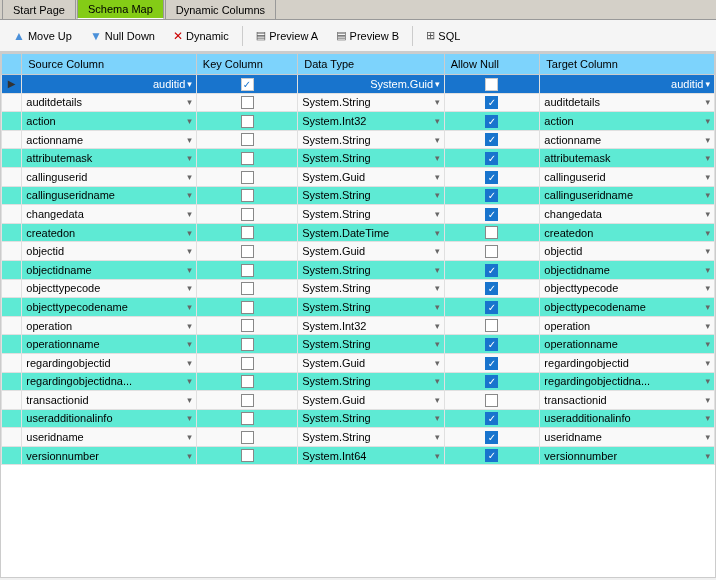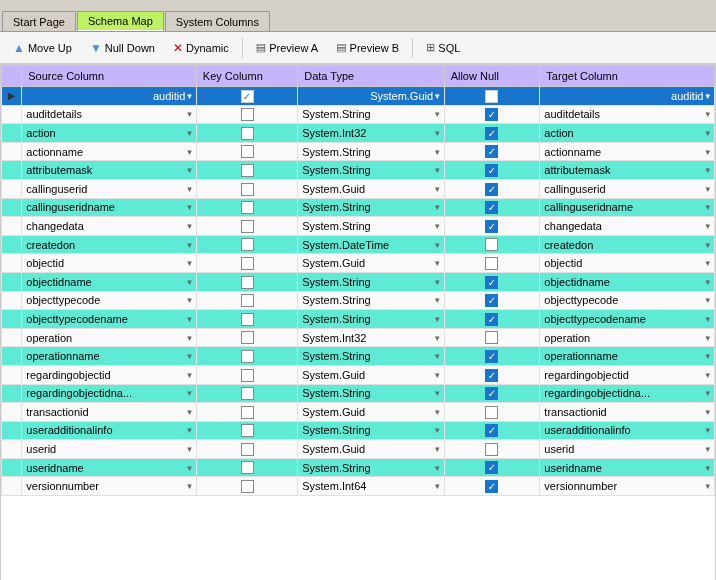--- a/index.html
+++ b/index.html
@@ -1,38 +1,38 @@
 <!DOCTYPE html>
 <html><head>
   <meta charset="utf-8">
   <style>
     * { box-sizing: border-box; margin: 0; padding: 0; }
     body { font-family: 'Segoe UI', Tahoma, Geneva, Verdana, sans-serif; font-size: 12px; background: #f0f0f0; width: 716px; height: 580px; overflow: hidden; }
 
     
-    .tab-bar { display: flex; background: #d4d0c8; border-bottom: 1px solid #999; height: 32px; align-items: flex-end; padding-left: 2px; }
+    .tab-bar { display: flex; background: #d4d0c8; border-bottom: 1px solid #999; height: 20px; align-items: flex-end; padding-left: 2px; }
     .tab { padding: 3px 10px; border: 1px solid #999; border-bottom: none; background: #d4d0c8; cursor: pointer; font-size: 11px; color: #000; margin-right: 1px; height: 20px; display: flex; align-items: center; }
-    .tab.active { background: #bef264; border-bottom: 1px solid #fff; font-weight: normal; }
+    .tab.active { background: #84cc16; border-bottom: 1px solid #fff; font-weight: normal; }
 
     
     .toolbar { display: flex; align-items: center; background: #f5f5f5; border-bottom: 1px solid #ccc; padding: 3px 6px; gap: 4px; height: 32px; }
     .toolbar-btn { display: flex; align-items: center; gap: 3px; padding: 2px 6px; border: 1px solid transparent; border-radius: 2px; cursor: pointer; font-size: 11px; background: transparent; color: #000; }
     .toolbar-sep { width: 1px; height: 20px; background: #ccc; margin: 0 2px; }
     .icon-up { color: #4a90d9; font-size: 12px; }
     .icon-down { color: #4a90d9; font-size: 12px; }
     .icon-delete { color: #cc0000; font-size: 12px; }
     .icon-preview { color: #555; font-size: 11px; }
     .icon-sql { color: #555; font-size: 11px; }
 
     
     .table-container { overflow: auto; height: calc(580px - 22px - 32px); background: #fff; border: 1px solid #ccc; }
     table { border-collapse: collapse; width: 100%; min-width: 700px; table-layout: fixed; }
     
     
-    thead tr { background: #c4b5fd; }
+    thead tr { background: #7dd3fc; }
     th { border: 1px solid #ccc; padding: 4px 6px; font-weight: normal; font-size: 11px; text-align: left; color: #000; white-space: nowrap; overflow: hidden; }
     th:first-child { width: 18px; }
     th:nth-child(2) { width: 155px; }
     th:nth-child(3) { width: 90px; }
     th:nth-child(4) { width: 130px; }
     th:nth-child(5) { width: 85px; }
     th:nth-child(6) { width: 155px; margin-left: 8px; }
 
     
     tbody tr { background: #5eead4; }
@@ -61,21 +61,21 @@
 <body>
 
 <div class="tab-bar">
   <div class="tab">
     <span>Start Page</span>
   </div>
   <div class="tab active">
     <span>Schema Map</span>
   </div>
   <div class="tab">
-    <span>System Columns</span>
+    <span>Dynamic Columns</span>
   </div>
 </div>
 
 <div class="toolbar">
   <button class="toolbar-btn">
     <span class="icon-up">▲</span>
     <span>Move Up</span>
   </button>
   <button class="toolbar-btn">
     <span class="icon-down">▼</span>
@@ -548,43 +548,20 @@
             <div class="cell-with-dd">
               <span class="cell-text">useradditionalinfo</span>
               <span class="dd-arrow">▾</span>
             </div>
           </td>
         </tr>
         <tr>
           <td></td>
           <td>
             <div class="cell-with-dd">
-              <span class="cell-text">userid</span>
-              <span class="dd-arrow">▾</span>
-            </div>
-          </td>
-          <td style="text-align: center;"><span class="cb"></span></td>
-          <td>
-            <div class="cell-with-dd">
-              <span class="cell-text">System.Guid</span>
-              <span class="dd-arrow">▾</span>
-            </div>
-          </td>
-          <td style="text-align: center;"><span class="cb"></span></td>
-          <td>
-            <div class="cell-with-dd">
-              <span class="cell-text">userid</span>
-              <span class="dd-arrow">▾</span>
-            </div>
-          </td>
-        </tr>
-        <tr>
-          <td></td>
-          <td>
-            <div class="cell-with-dd">
               <span class="cell-text">useridname</span>
               <span class="dd-arrow">▾</span>
             </div>
           </td>
           <td style="text-align: center;"><span class="cb"></span></td>
           <td>
             <div class="cell-with-dd">
               <span class="cell-text">System.String</span>
               <span class="dd-arrow">▾</span>
             </div>

